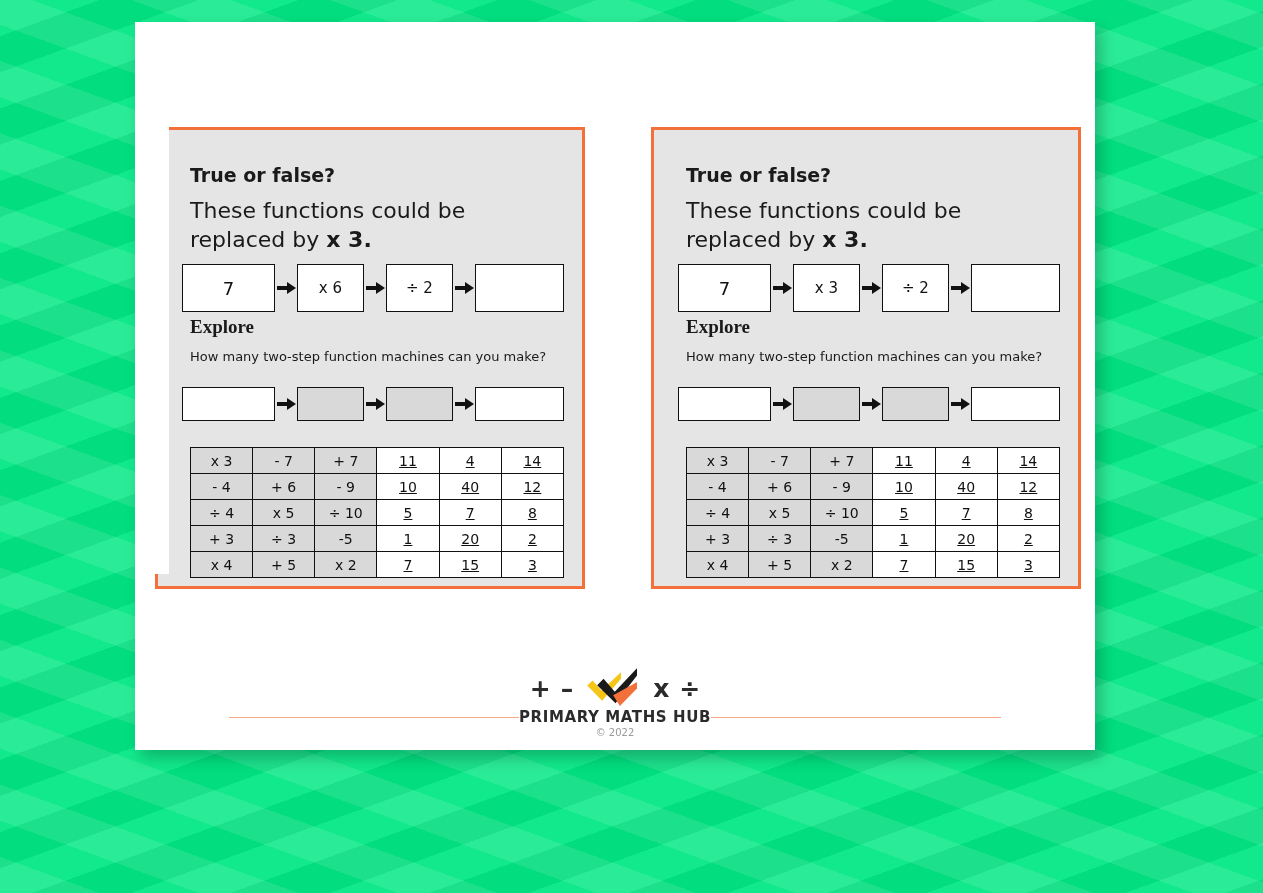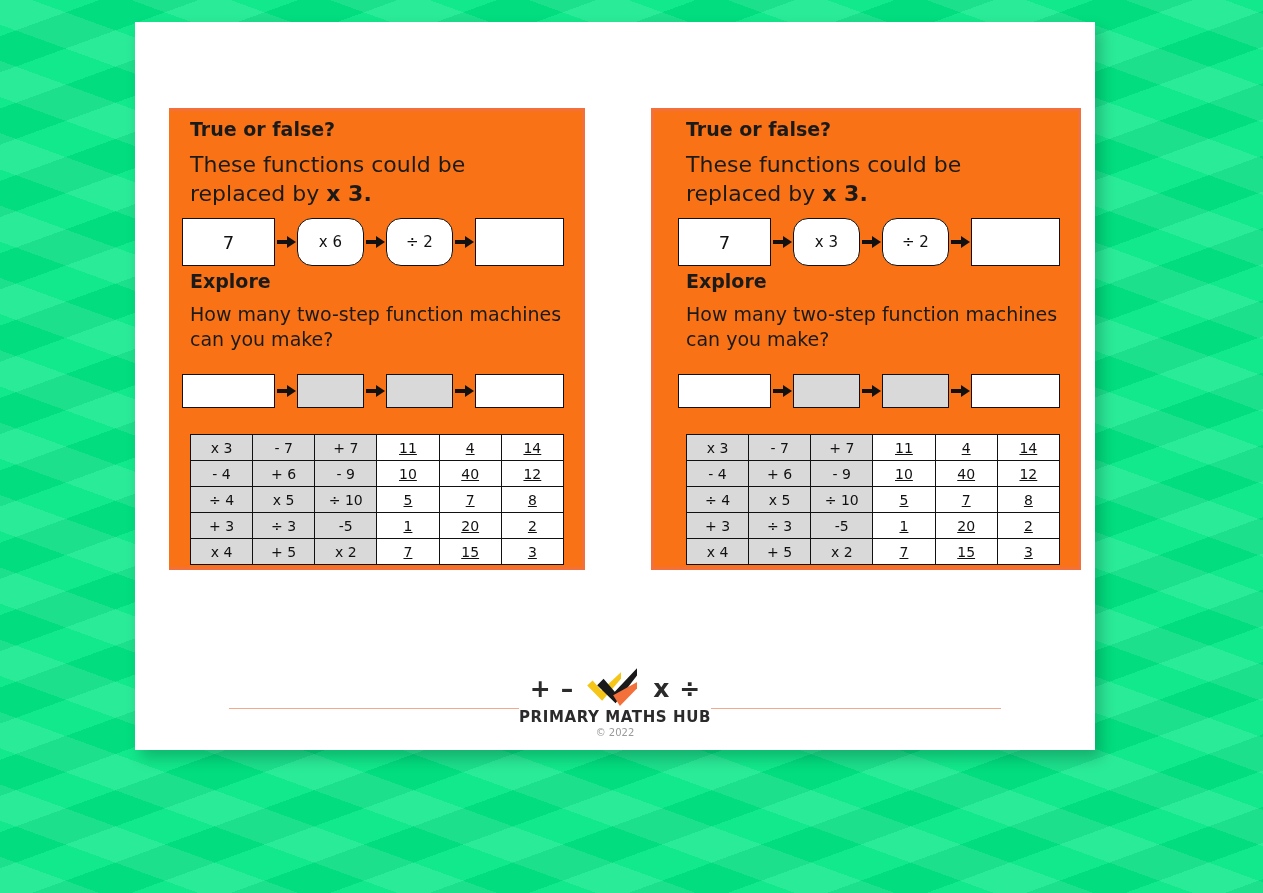--- a/index.html
+++ b/index.html
@@ -56,23 +56,24 @@
     position: absolute;
     left: 20px;
     top: 86px;
     width: 920px;
     display: flex;
     gap: 66px;
   }
 
   .card {
     border: 3px solid #f4703a;
-    background: #f97316;
+    background: #e5e5e5;
     box-sizing: border-box;
-    padding: 5px 18px 16px 18px;
+    padding: 32px 18px 16px 18px;
+    margin-top: 19px;
   }
   .card-left  { width: 430px; height: 462px; }
   .card-right { width: 430px; height: 462px; }
 
   .mask-left {
     position: absolute;
     left: 8px;
     top: 86px;
     width: 26px;
     height: 466px;
@@ -93,23 +94,24 @@
     line-height: 1.32;
     margin: 0 0 10px 14px;
   }
   .q-text b { font-weight: bold; }
 
   .explore-title {
     font-weight: bold;
     font-size: 19px;
     color: #1a1a1a;
     margin: 4px 0 10px 14px;
+    font-family: Liberation Serif, serif;
   }
   .explore-text {
-    font-size: 19px;
+    font-size: 13px;
     color: #1a1a1a;
     line-height: 1.32;
     margin: 0 0 16px 14px;
   }
 
   
   .chain {
     display: flex;
     align-items: center;
     margin-left: 6px;
@@ -119,21 +121,21 @@
     border: 1.5px solid #111;
     background: #ffffff;
     display: flex;
     align-items: center;
     justify-content: center;
     font-size: 15px;
     color: #111;
     box-sizing: border-box;
   }
   .box.big  { width: 100px; height: 48px; font-size: 18px; }
-  .box.mid  { width: 72px;  height: 48px; border-radius: 15px; }
+  .box.mid  { width: 72px;  height: 48px; }
   .box.out  { width: 96px;  height: 48px; }
   .box.blank{ width: 100px; height: 34px; }
   .box.grey { width: 72px;  height: 34px; background: #d9d9d9; }
   .box.blank-out { width: 96px; height: 34px; }
 
   .arrow {
     width: 22px;
     height: 14px;
     position: relative;
     flex: 0 0 auto;
@@ -213,21 +215,21 @@
   }
   .tick-orange {
     position: absolute;
     left: 30px; top: 16px;
     width: 24px; height: 24px;
     background: #f4703a;
     clip-path: polygon(0% 55%, 100% 0%, 100% 26%, 28% 100%);
   }
   .brand-row {
     display: flex;
-    align-items: flex-start;
+    align-items: center;
     justify-content: center;
     margin-top: -2px;
   }
   .rule {
     height: 1px;
     background: #f3a98a;
     flex: 0 0 auto;
   }
   .rule.l { width: 290px; }
   .rule.r { width: 290px; }

